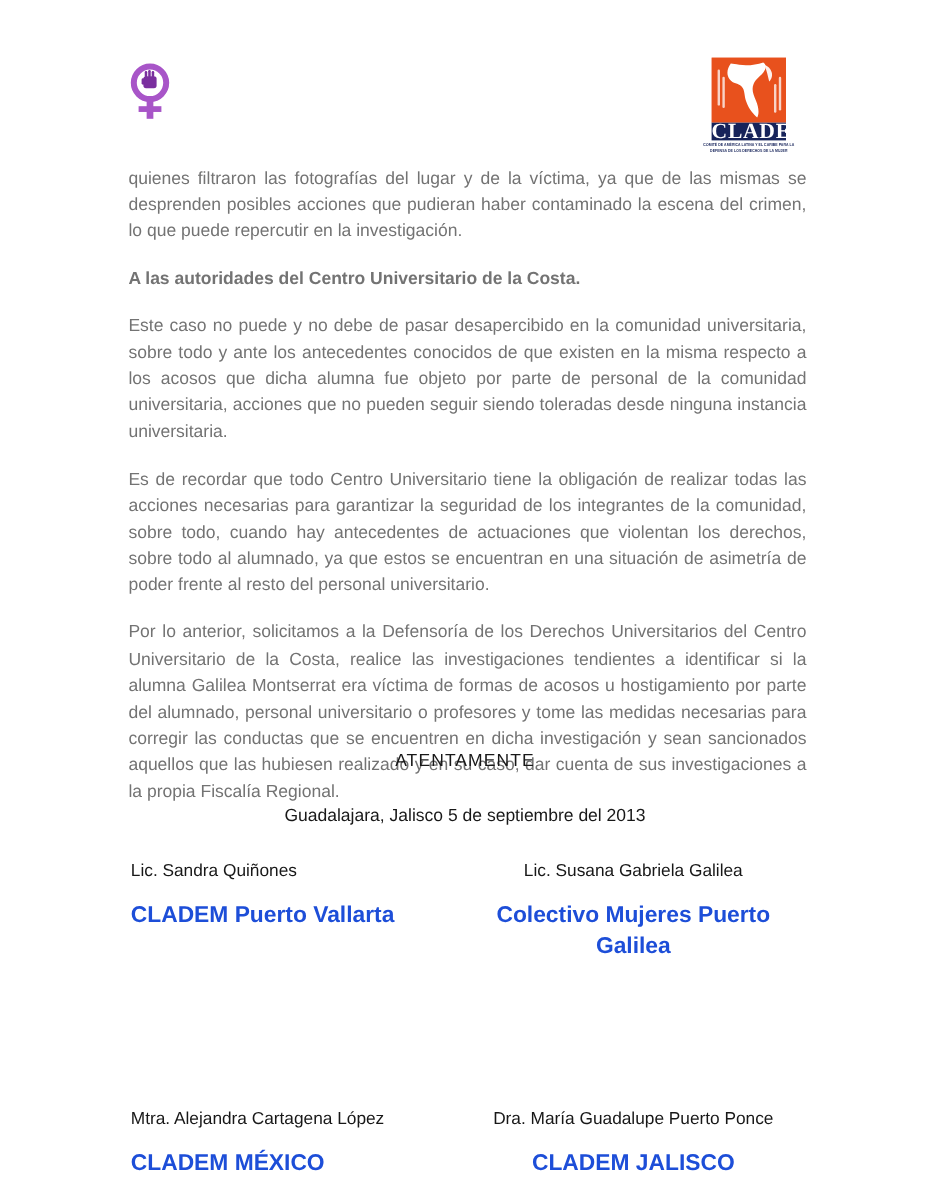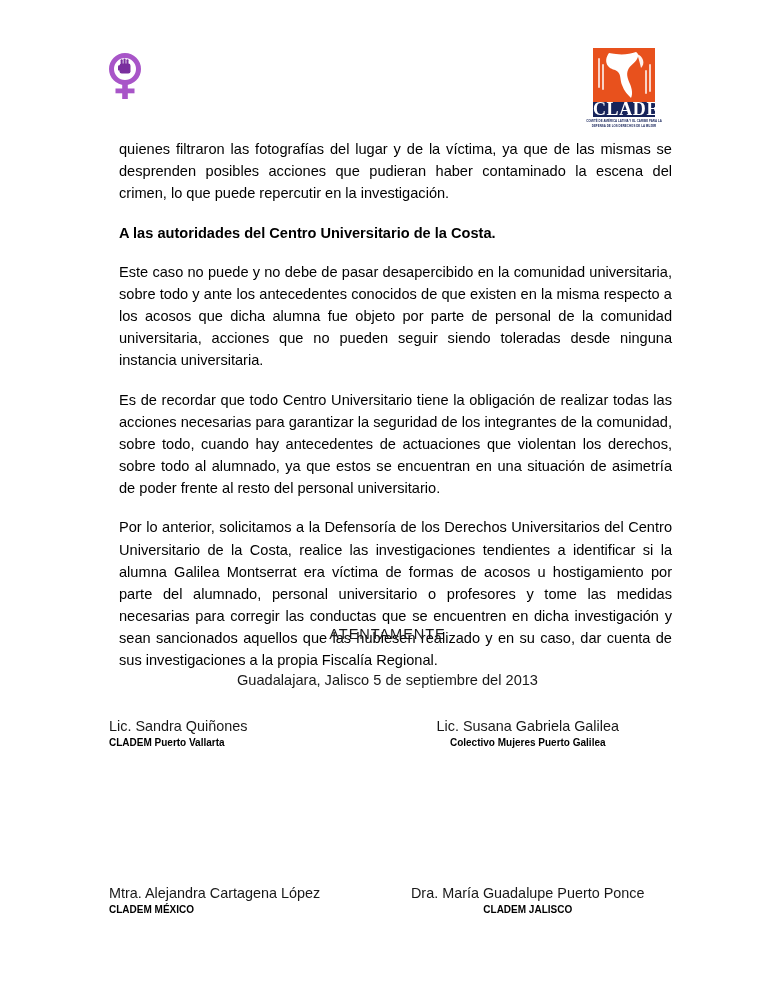--- a/index.html
+++ b/index.html
@@ -113,22 +113,22 @@
     position: absolute;
     left: 103px;
     top: 138px;
     width: 569px;
   }
   .para {
     font-size: 14.6px;
     line-height: 1.52;
     text-align: justify;
     text-justify: inter-word;
-    margin: 0 0 17px 16px;
-    color: #000000;
+    margin: 0 0 17px 4px;
+    color: #737373;
   }
   .para:last-child { margin-bottom: 0; }
   .para.bold {
     font-weight: bold;
   }
   .gap-before { margin-top: 4px; }
 
   
   .closing {
     position: absolute;
@@ -150,41 +150,42 @@
   }
 
   
   .sig-grid {
     position: absolute;
     left: 103px;
     width: 569px;
     display: flex;
   }
   .sig-row-1 { top: 717px; }
-  .sig-row-2 { top: 884px; }
+  .sig-row-2 { top: 924px; }
 
   .sig-cell {
     width: 50%;
     text-align: center;
   }
   .sig-cell.col-left { text-align: left; padding-left: 6px; }
   .sig-cell.col-right { text-align: center; padding-right: 4px; }
 
   .sig-name {
     display: block;
     font-size: 14.4px;
     line-height: 1.35;
     color: #181818;
   }
   .sig-org {
     display: block;
-    font-size: 10px;
+    font-size: 19px;
     line-height: 1.35;
     font-weight: bold;
-    color: #000000;
+    color: #1d4ed8;
+    margin-top: 14px;
   }
 </style>
 </head>
 <body>
 
 <div class="page">
 
   <div class="header">
 
     <div class="logo-left">

